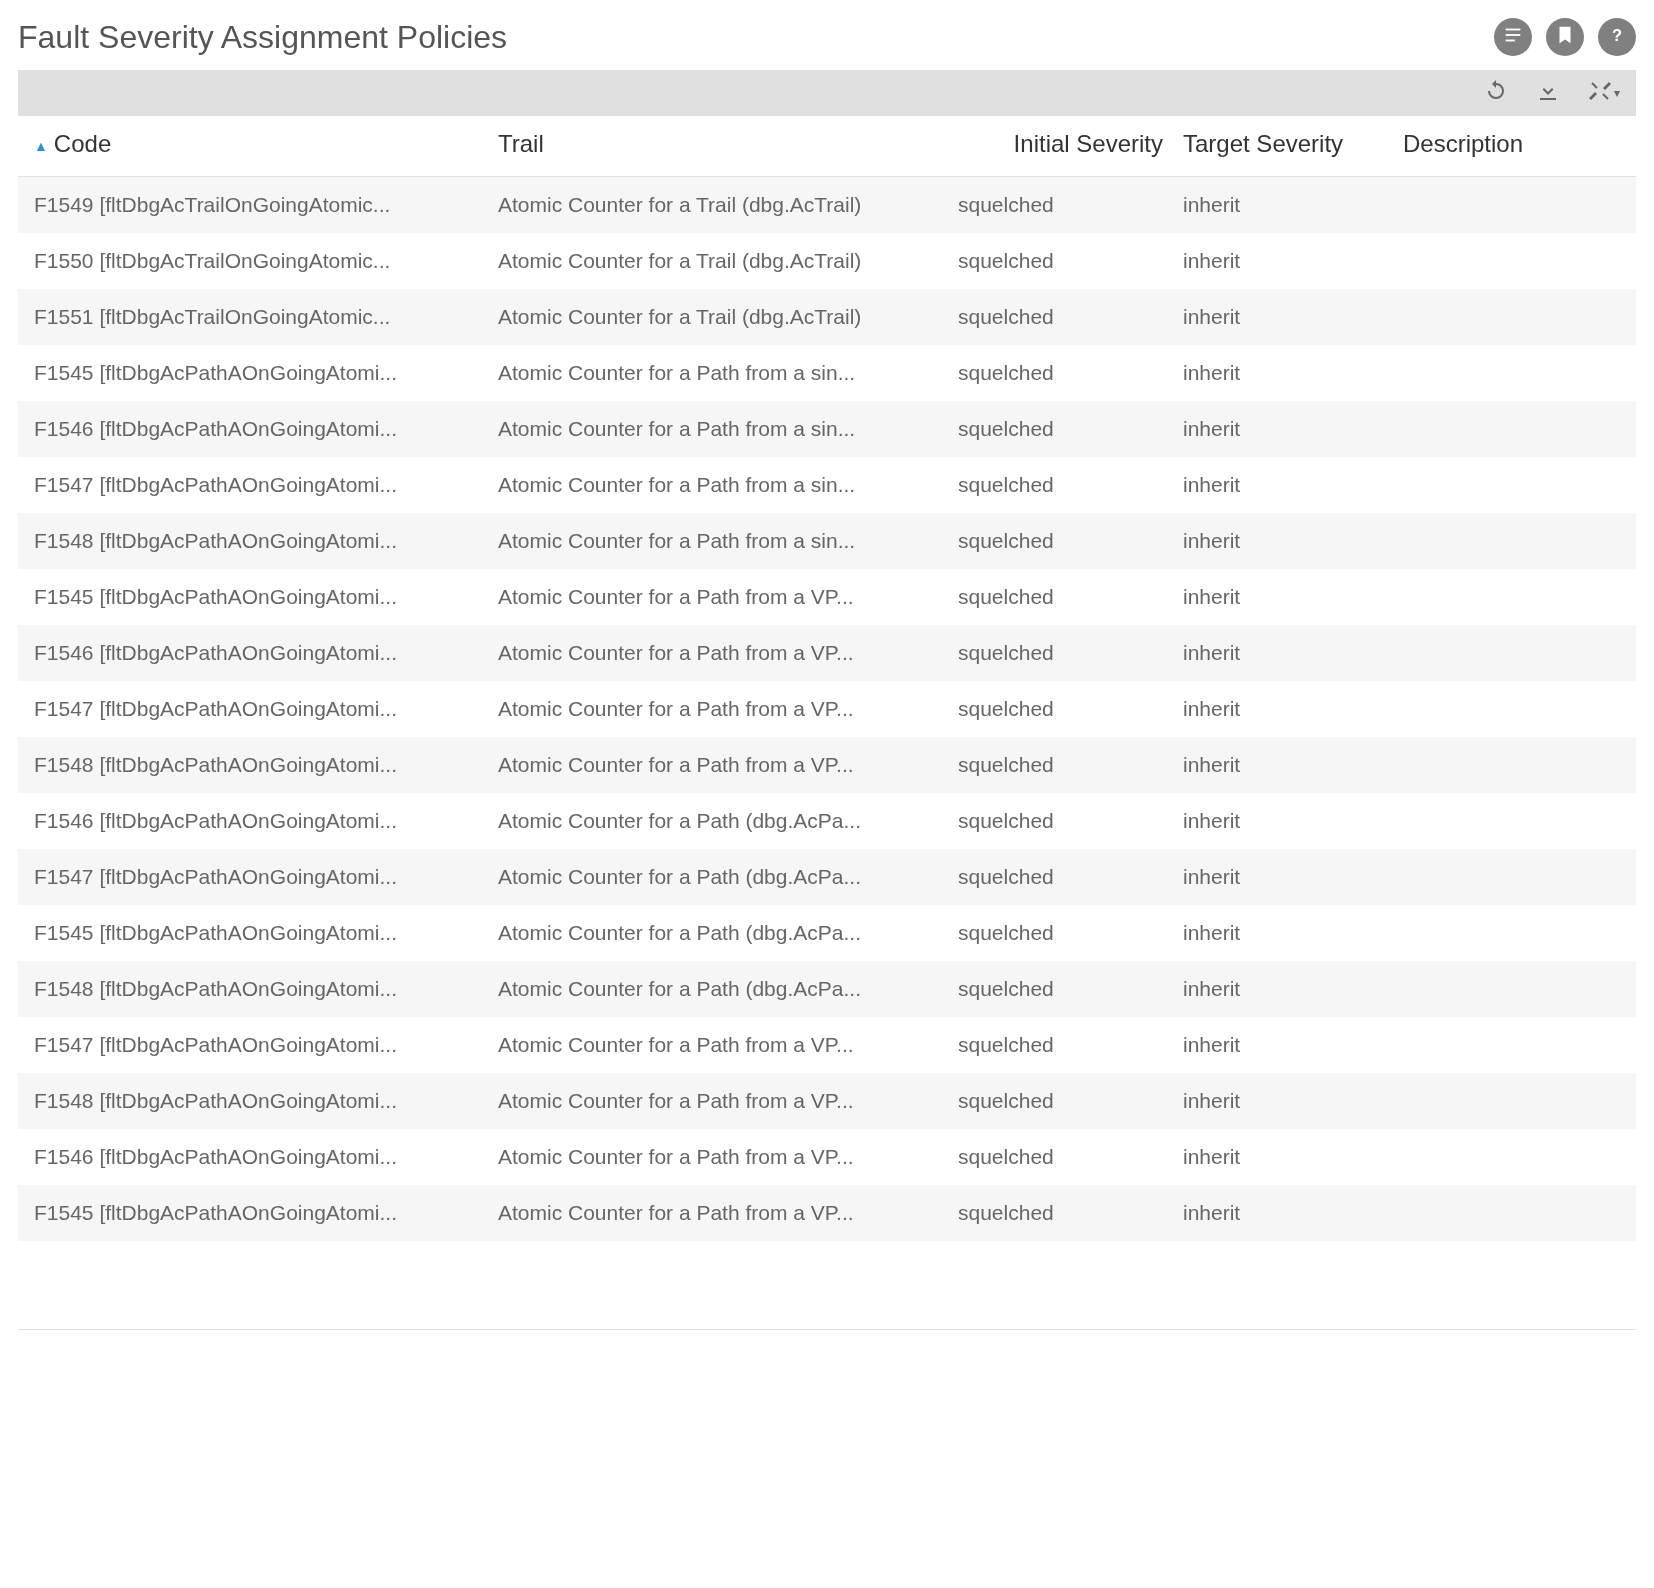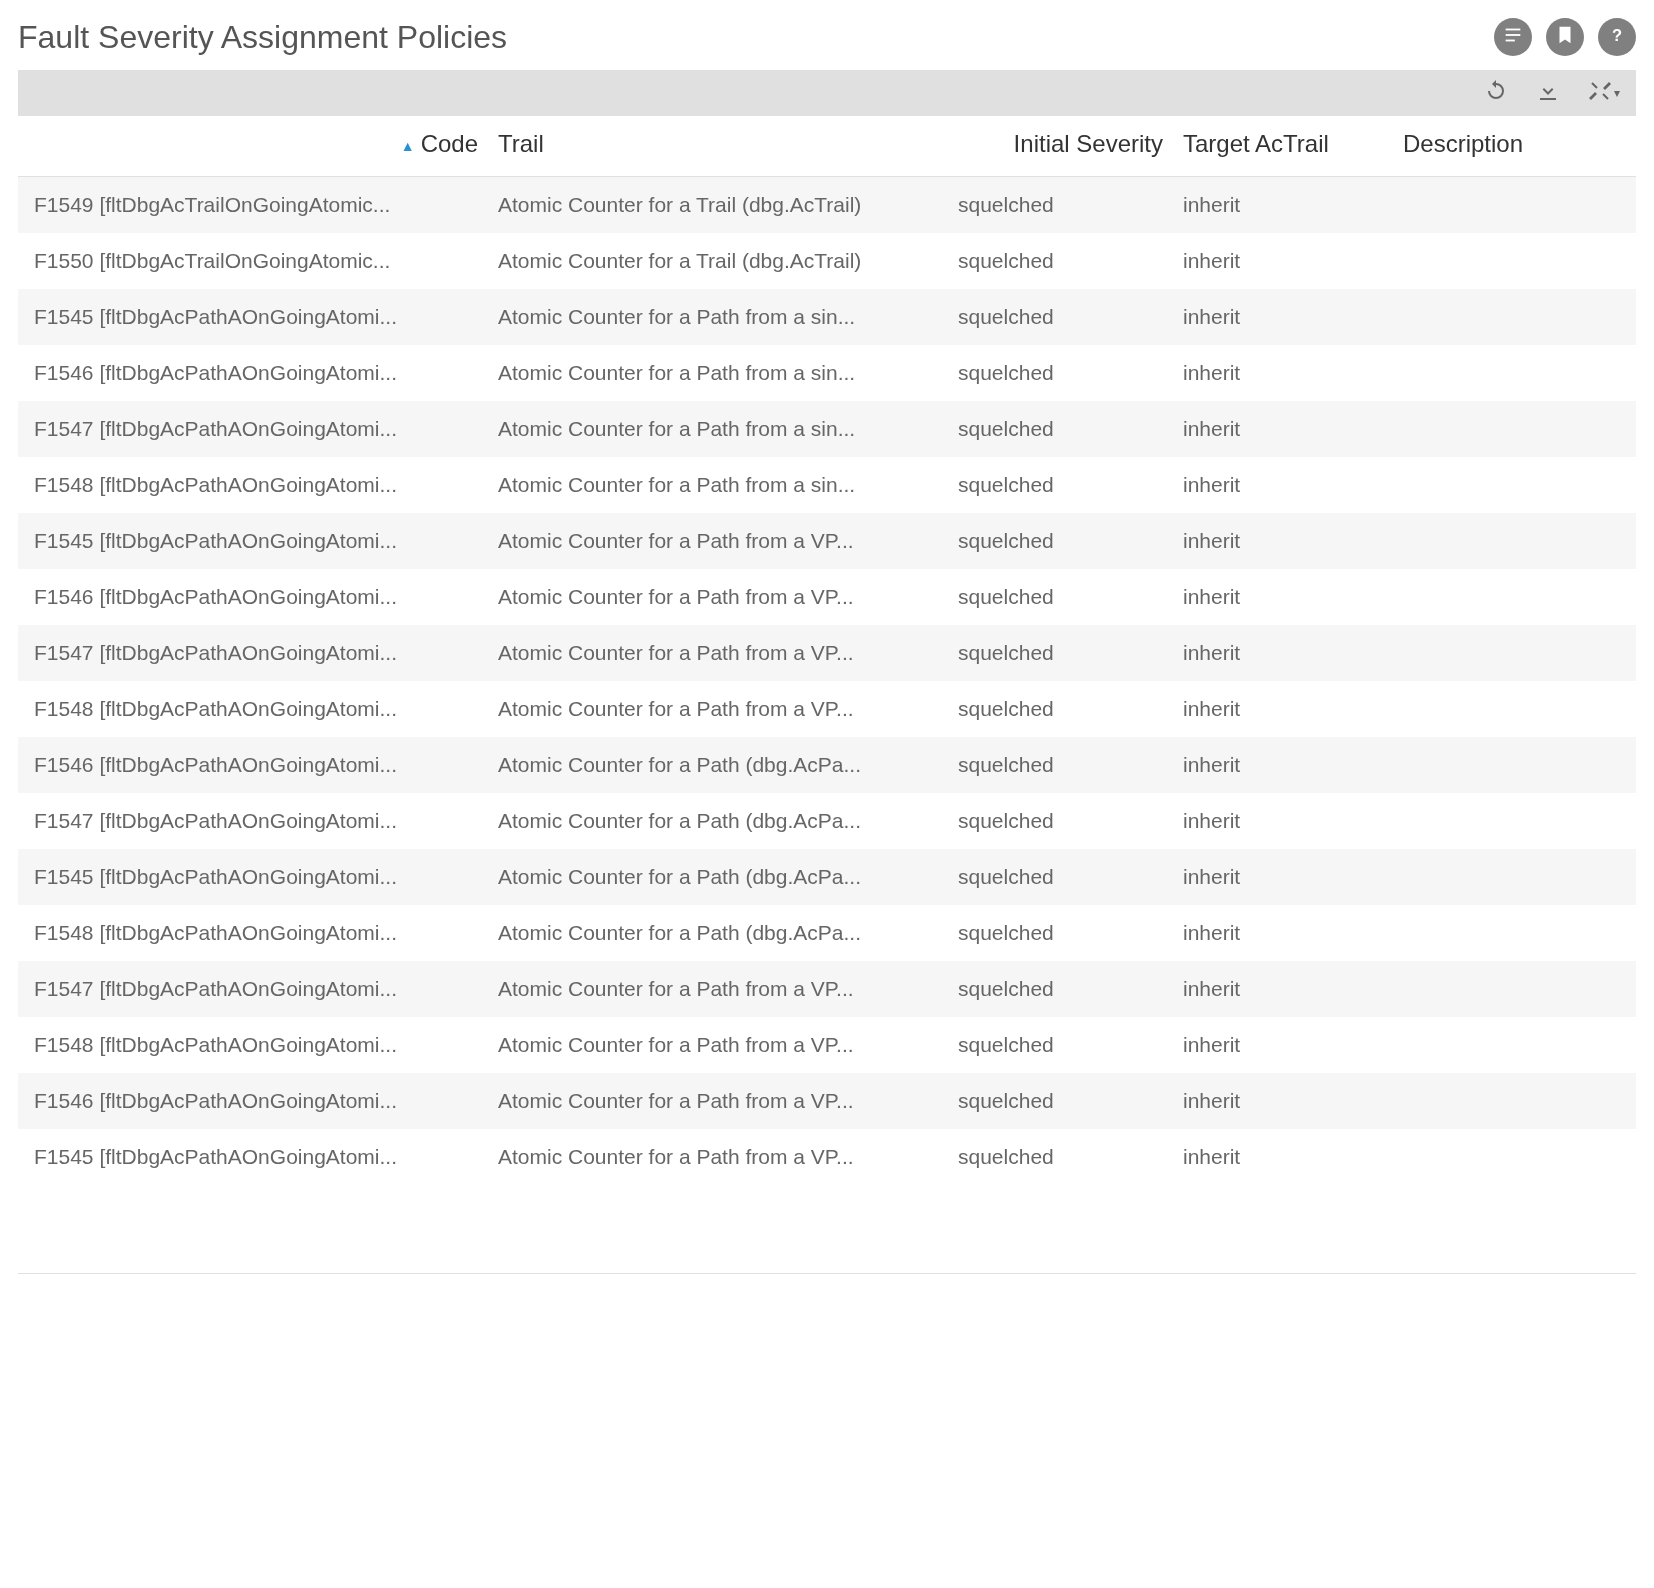--- a/index.html
+++ b/index.html
@@ -66,21 +66,21 @@
   }
   thead th {
     text-align: left;
     font-weight: 400;
     font-size: 24px;
     color: #333;
     padding: 14px 10px 18px 10px;
     border-bottom: 1px solid #e0e0e0;
     vertical-align: top;
   }
-  thead th.col-code { width: 470px; padding-left: 16px; text-align: right; }
+  thead th.col-code { width: 470px; padding-left: 16px; }
   thead th.col-scope { width: 460px; }
   thead th.col-init { width: 225px; text-align: right; }
   thead th.col-target { width: 220px; }
   thead th.col-desc { width: auto; }
   .sort-arrow {
     color: #2b8fd6;
     font-size: 14px;
     vertical-align: middle;
     margin-right: 6px;
   }
@@ -161,40 +161,47 @@
   </div>
 
   <table>
     <thead>
       <tr>
         <th class="col-code">
           <span class="sort-arrow">▲</span><span>Code</span>
         </th>
         <th class="col-scope"><span>Trail</span></th>
         <th class="col-init"><span>Initial Severity</span></th>
-        <th class="col-target"><span>Target AcTrail</span></th>
+        <th class="col-target"><span>Target Severity</span></th>
         <th class="col-desc"><span>Description</span></th>
       </tr>
     </thead>
     <tbody id="tbody">
         <tr>
           <td>F1549 [fltDbgAcTrailOnGoingAtomic...</td>
           <td>Atomic Counter for a Trail (dbg.AcTrail)</td>
           <td>squelched</td>
           <td>inherit</td>
           <td></td>
         </tr>
         <tr>
           <td>F1550 [fltDbgAcTrailOnGoingAtomic...</td>
           <td>Atomic Counter for a Trail (dbg.AcTrail)</td>
           <td>squelched</td>
           <td>inherit</td>
           <td></td>
         </tr>
         <tr>
+          <td>F1551 [fltDbgAcTrailOnGoingAtomic...</td>
+          <td>Atomic Counter for a Trail (dbg.AcTrail)</td>
+          <td>squelched</td>
+          <td>inherit</td>
+          <td></td>
+        </tr>
+        <tr>
           <td>F1545 [fltDbgAcPathAOnGoingAtomi...</td>
           <td>Atomic Counter for a Path from a sin...</td>
           <td>squelched</td>
           <td>inherit</td>
           <td></td>
         </tr>
         <tr>
           <td>F1546 [fltDbgAcPathAOnGoingAtomi...</td>
           <td>Atomic Counter for a Path from a sin...</td>
           <td>squelched</td>

